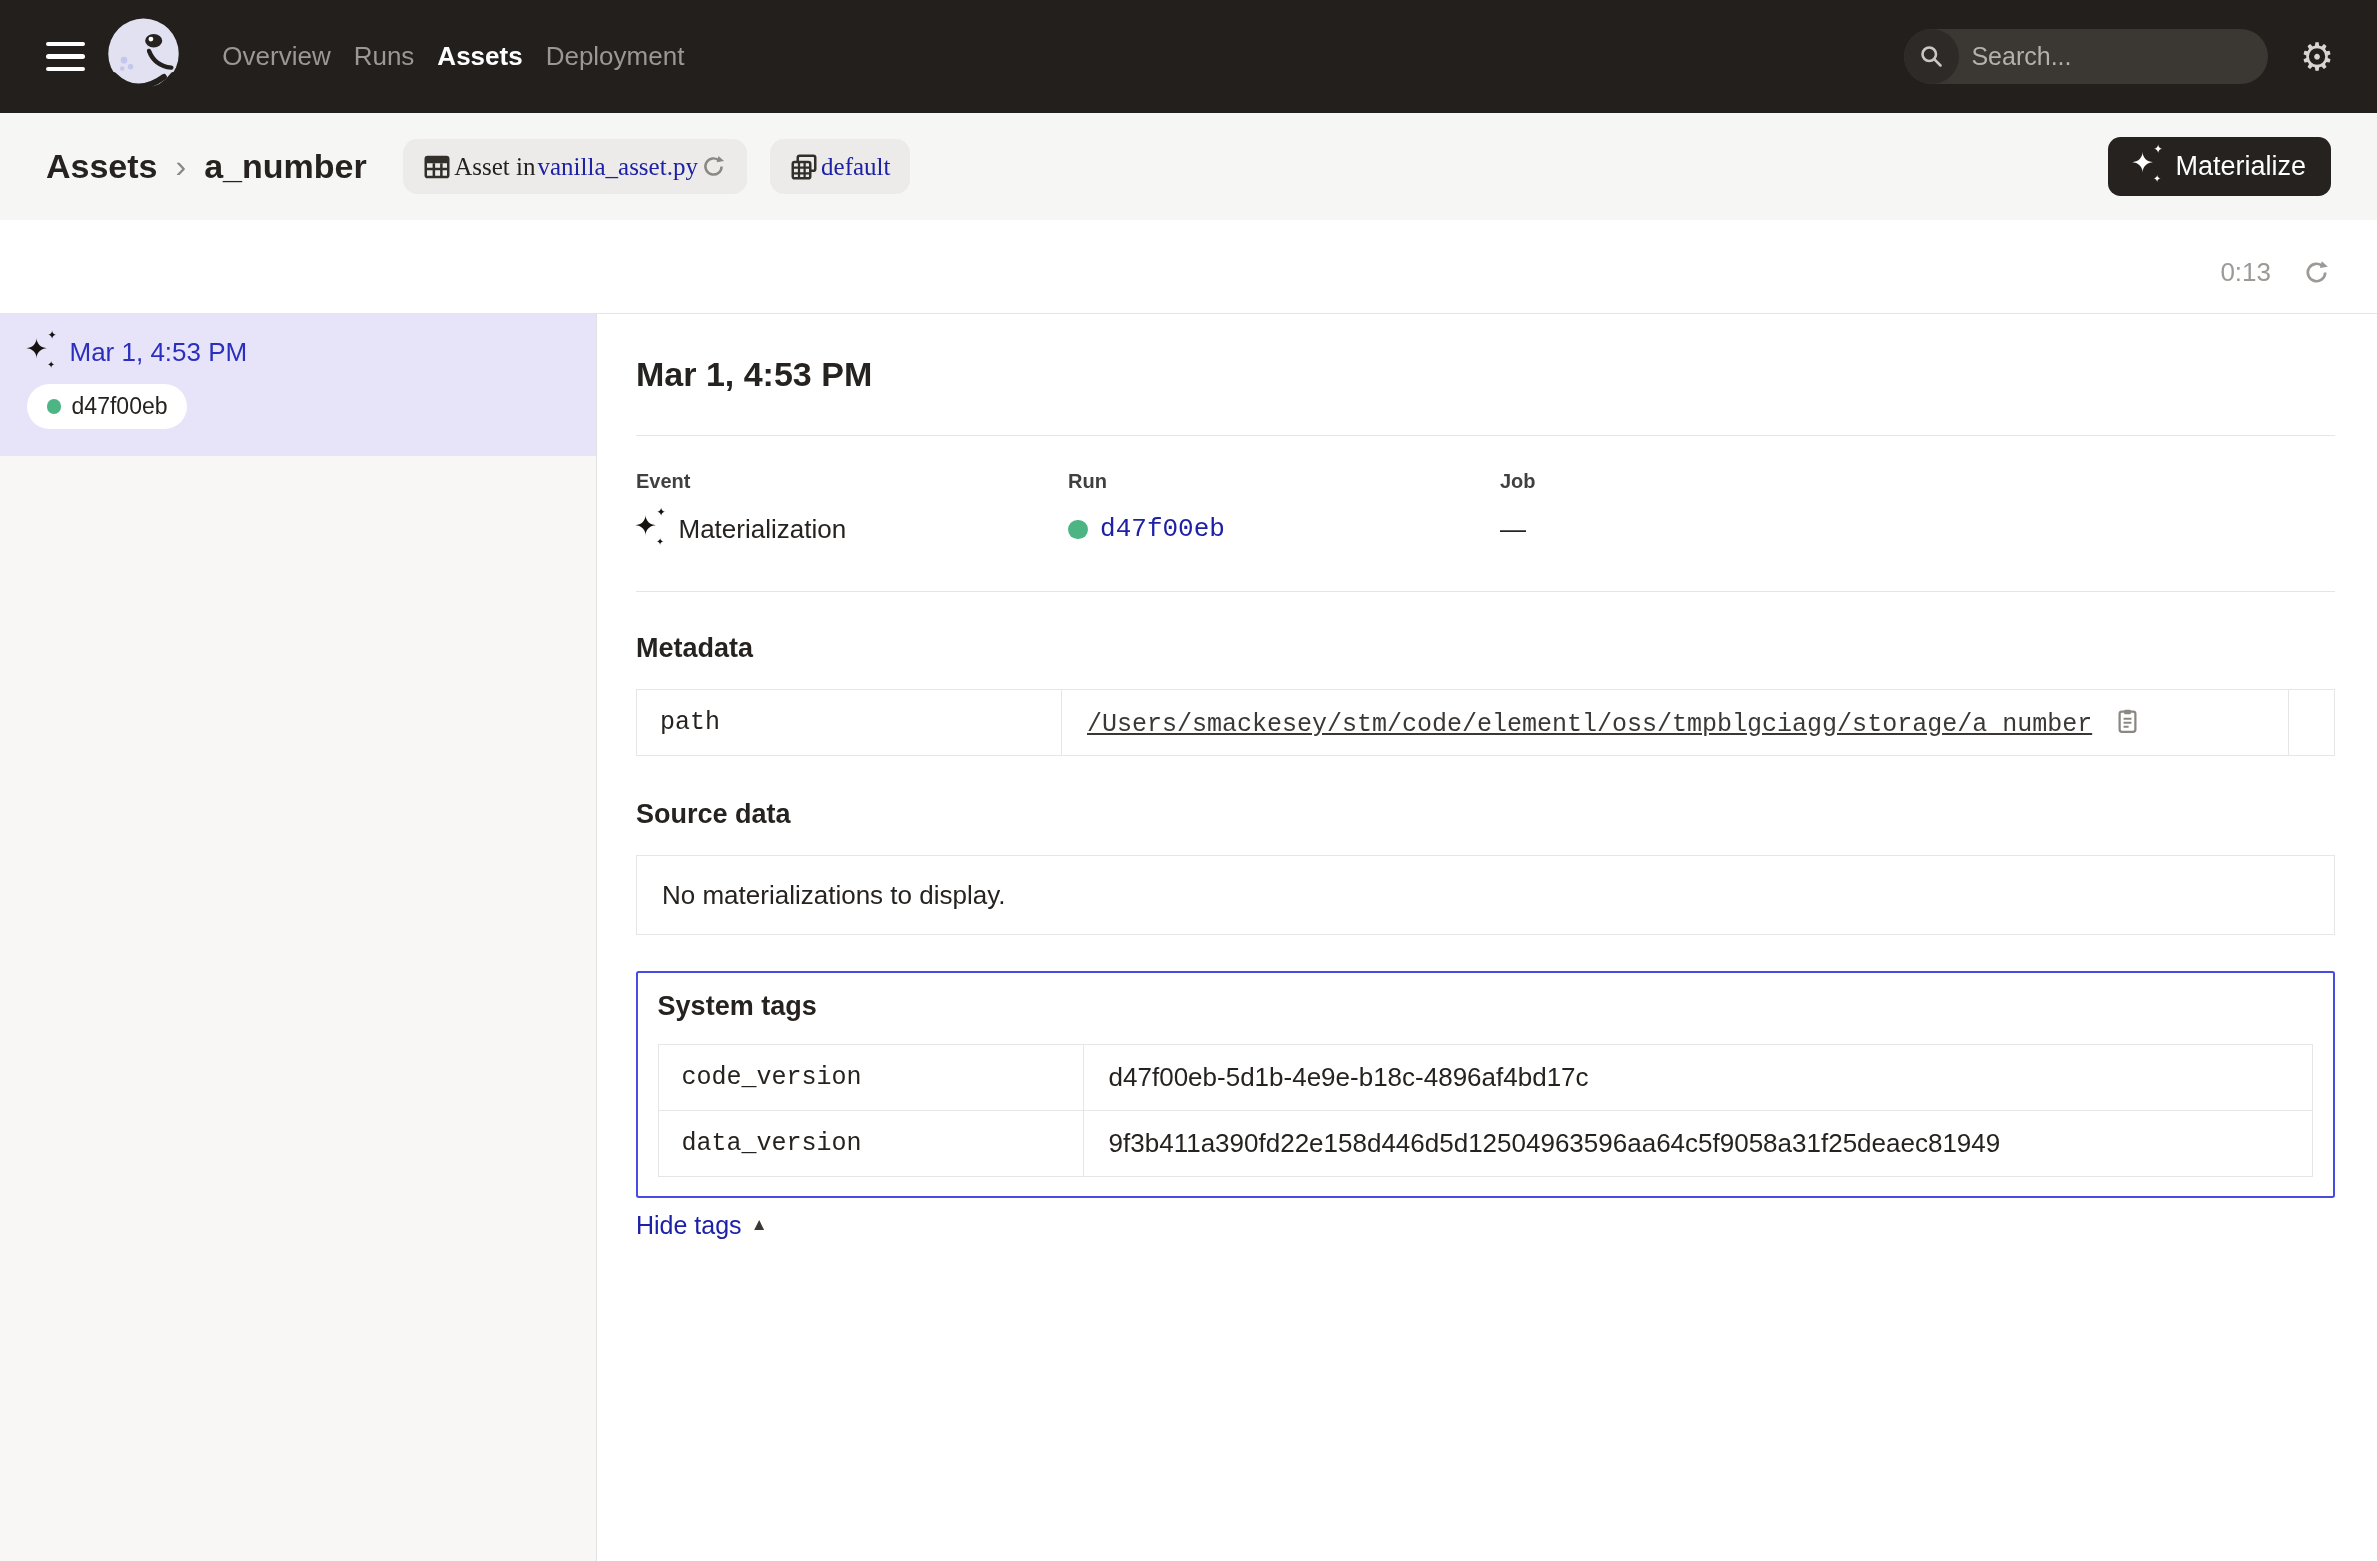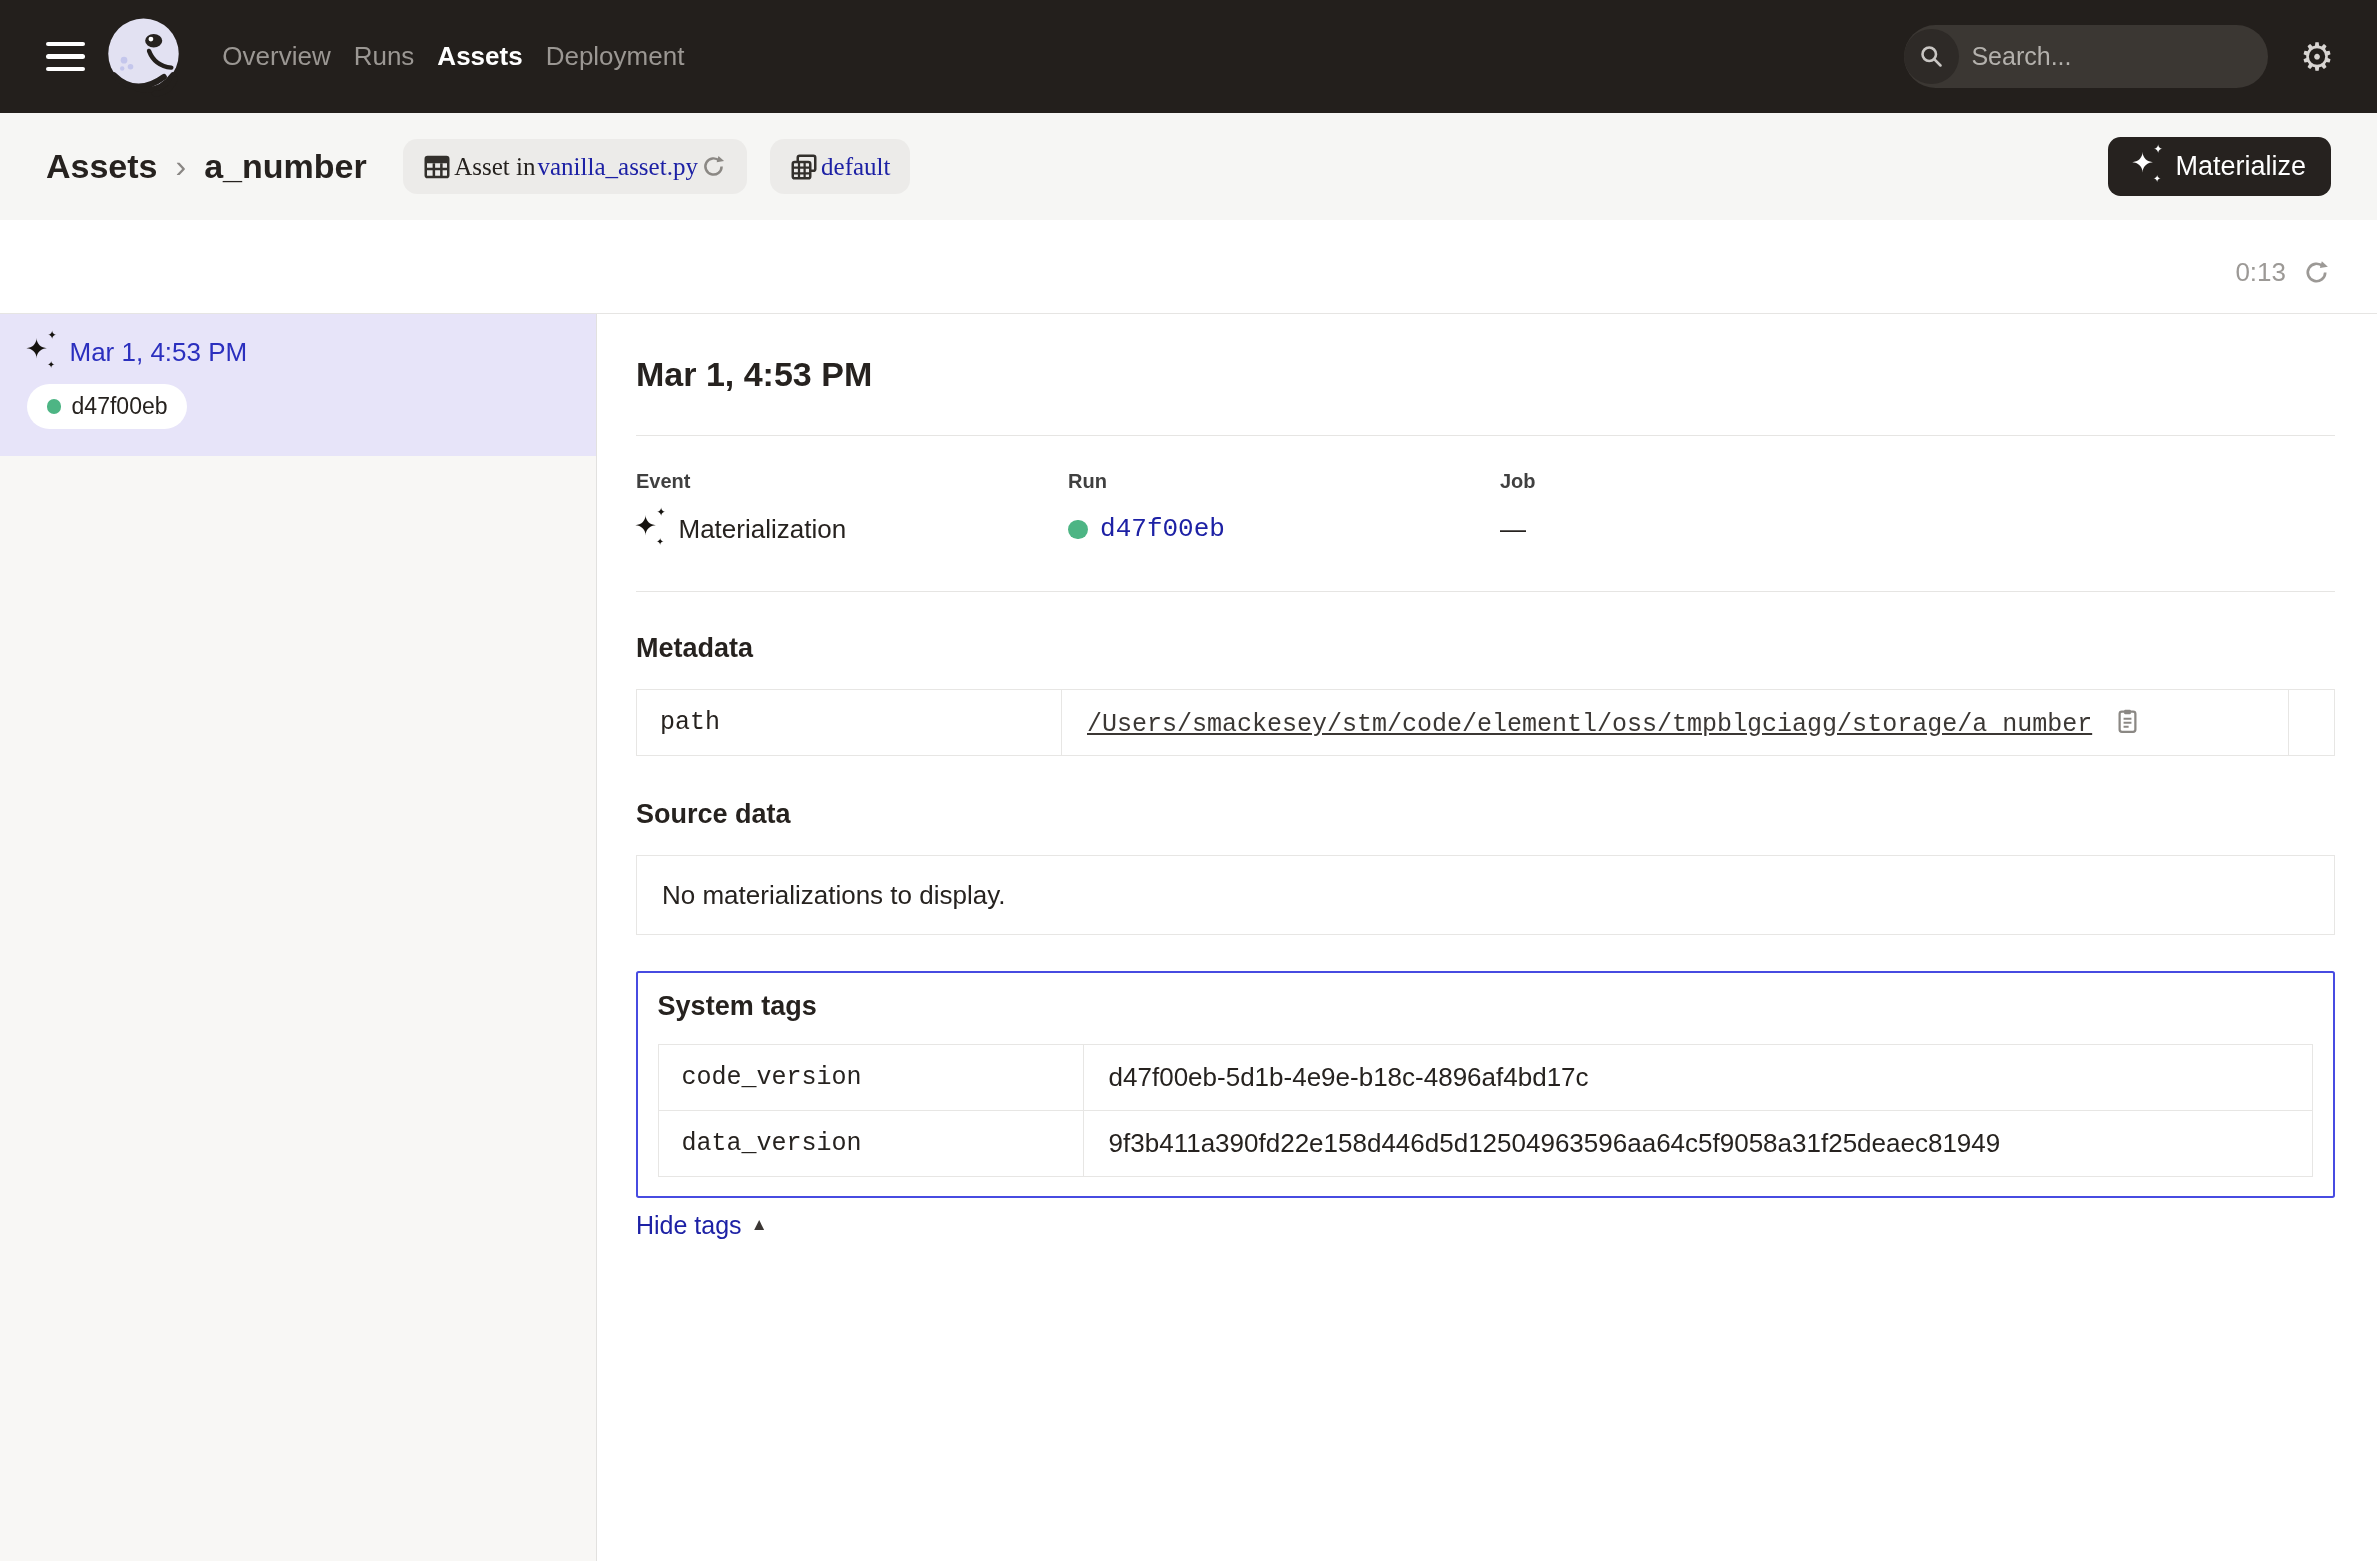--- a/index.html
+++ b/index.html
@@ -8,21 +8,21 @@
 
   
   .topnav { height:113px; background:#231F1C; display:flex; align-items:center; padding:0 43px 0 46px; }
   .hamburger { width:39px; display:flex; flex-direction:column; gap:8px; cursor:pointer; }
   .hamburger i { display:block; height:4.5px; background:#fff; border-radius:2.7px; }
   .logo { width:89px; height:89px; margin-left:14.3px; }
   .navlinks { display:flex; gap:23px; margin-left:34px; }
   .navlink { font-size:26px; color:#9B9793; cursor:pointer; }
   .navlink.active { color:#FFFFFF; font-weight:bold; }
   .topnav-right { margin-left:auto; display:flex; align-items:center; gap:32px; }
-  .searchbox { display:flex; align-items:center; width:364px; height:63px; background:#3B3733;
+  .searchbox { display:flex; align-items:center; width:364px; height:55px; background:#3B3733;
     border-radius:892px; overflow:hidden; }
   .search-circle { width:55px; height:55px; border-radius:50%; background:#2E2A27;
     display:flex; align-items:center; justify-content:center; flex:0 0 auto; }
   .searchbox input { flex:1; background:transparent; border:none; outline:none; color:#DDDAD7;
     font-size:25px; padding:0 12.5px; font-family:"Liberation Sans",sans-serif; }
   .searchbox input::placeholder { color:#B4B1AD; }
   .gear { font-size:38px; color:#D8D5D2; font-family:"DejaVu Sans",sans-serif; cursor:pointer; line-height:1; }
 
   
   .crumbbar { height:107px; background:#F6F6F4; display:flex; align-items:center; padding:0 46px; }
@@ -38,21 +38,21 @@
     border-radius:12.5px; display:flex; align-items:center; gap:12.5px; padding:0 25px; font-size:27px;
     font-family:"Liberation Sans",sans-serif; cursor:pointer; }
 
   
   .tabsrow { height:94px; background:#fff; border-bottom:0.9px solid #E6E5E3; display:flex;
     align-items:flex-end; padding:0 46px; }
   .tabs { display:flex; gap:43px; height:100%; align-items:flex-end; }
   .tab { font-size:26px; font-weight:600; color:#3B3734; padding:0 1.8px 30px 1.8px;
     border-bottom:4.5px solid transparent; cursor:pointer; }
   .tab.active { color:#4649E2; border-bottom-color:#4649E2; }
-  .tabs-right { margin-left:auto; display:flex; align-items:center; gap:16px; padding-bottom:25px; }
+  .tabs-right { margin-left:auto; display:flex; align-items:center; gap:31px; padding-bottom:25px; }
   .timer { font-size:26px; color:#9C9996; }
   .refresh-gray { color:#9C9996; }
 
   
   .content { display:flex; height:1247px; }
   .sidebar { width:597px; background:#F8F7F5; border-right:0.9px solid #E2E1DF; flex:0 0 auto; }
   .event-item { background:#E7E4F9; padding:23px 27px 27px 27px; cursor:pointer; }
   .event-item .row1 { display:flex; align-items:center; gap:12.5px; }
   .event-date { font-size:26px; color:#2B2FBE; }
   .run-pill { margin-top:16px; display:inline-flex; align-items:center; gap:10.7px; background:#fff;

